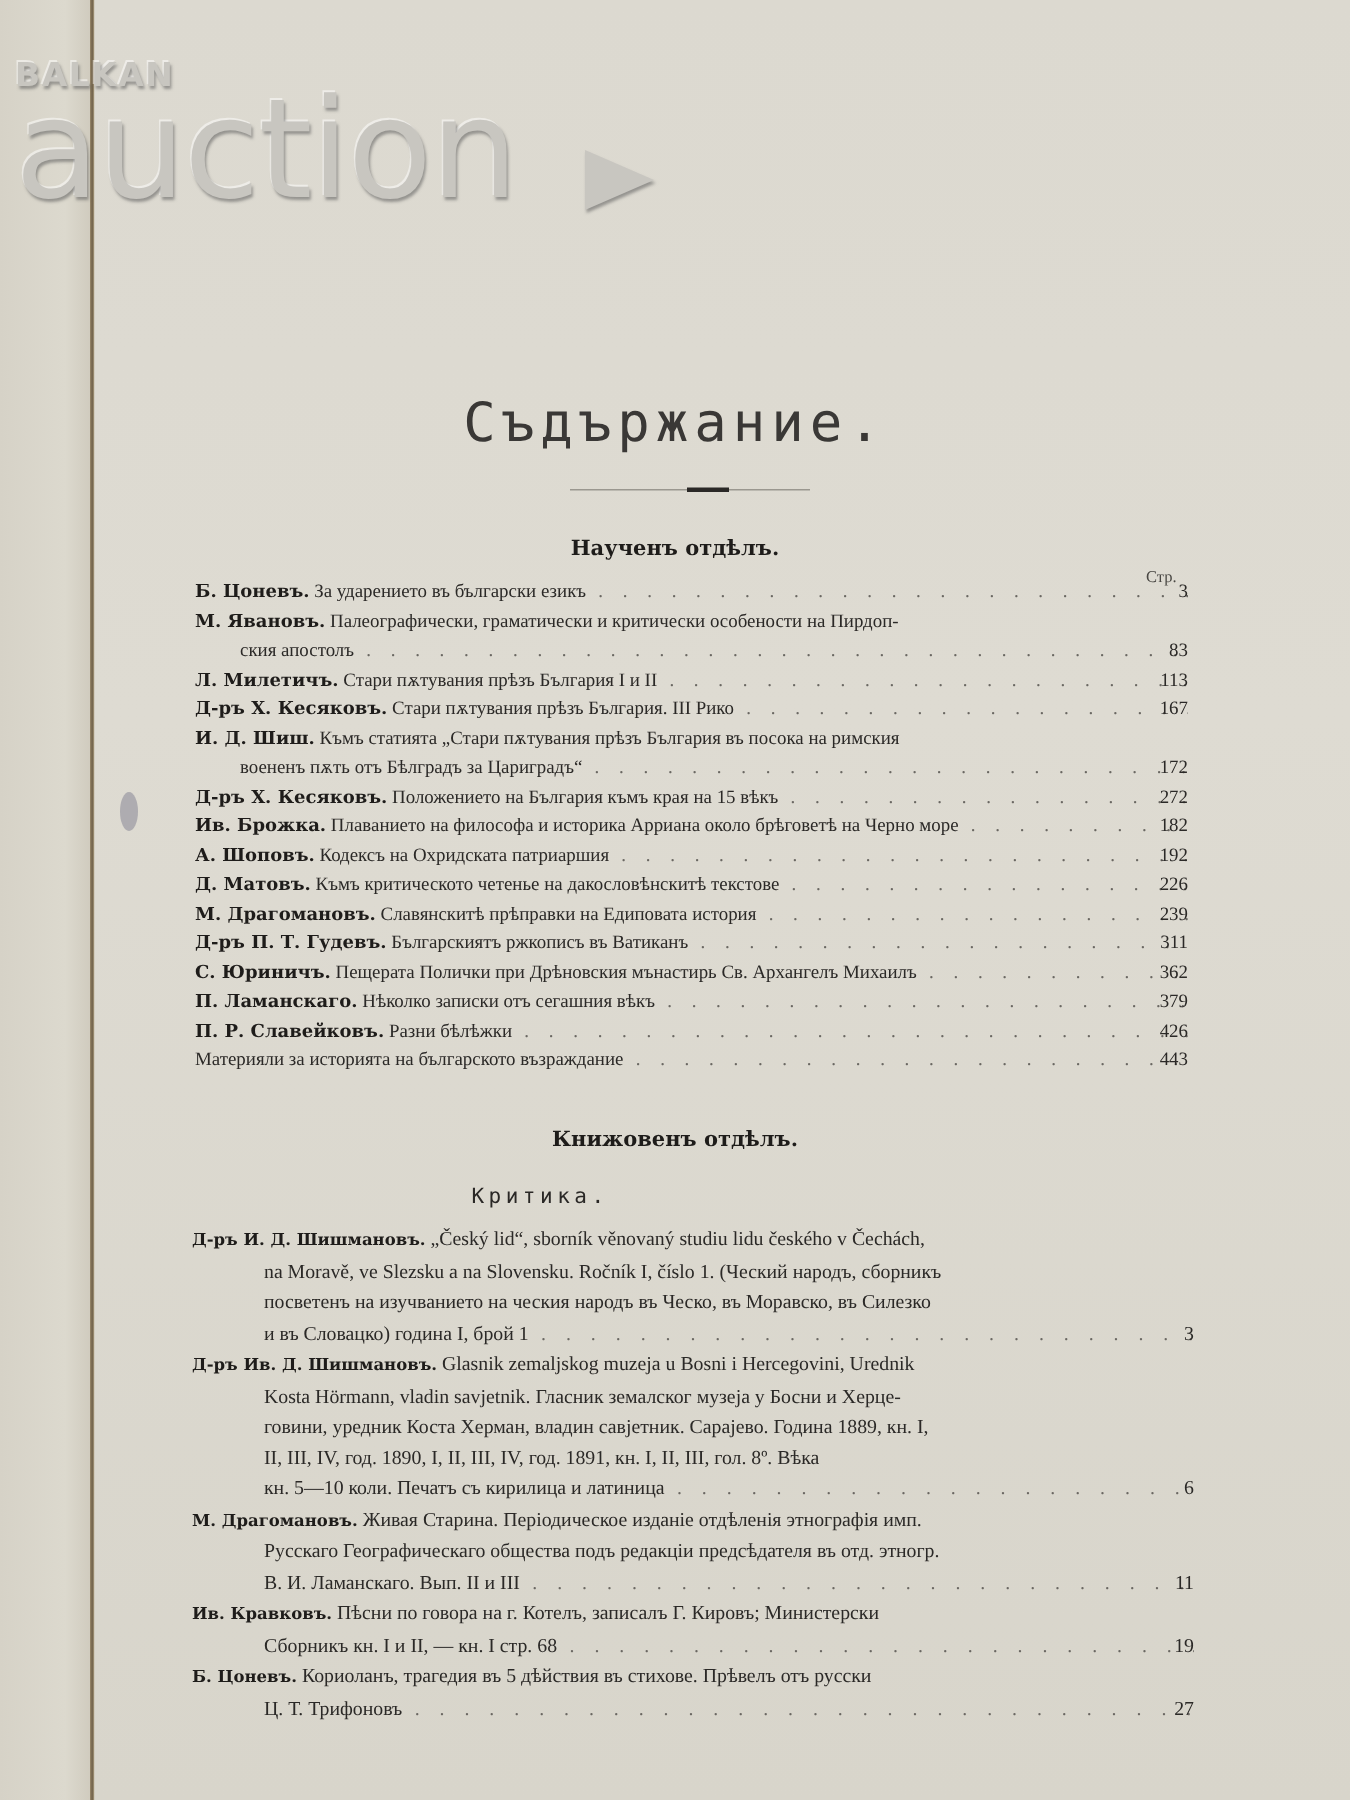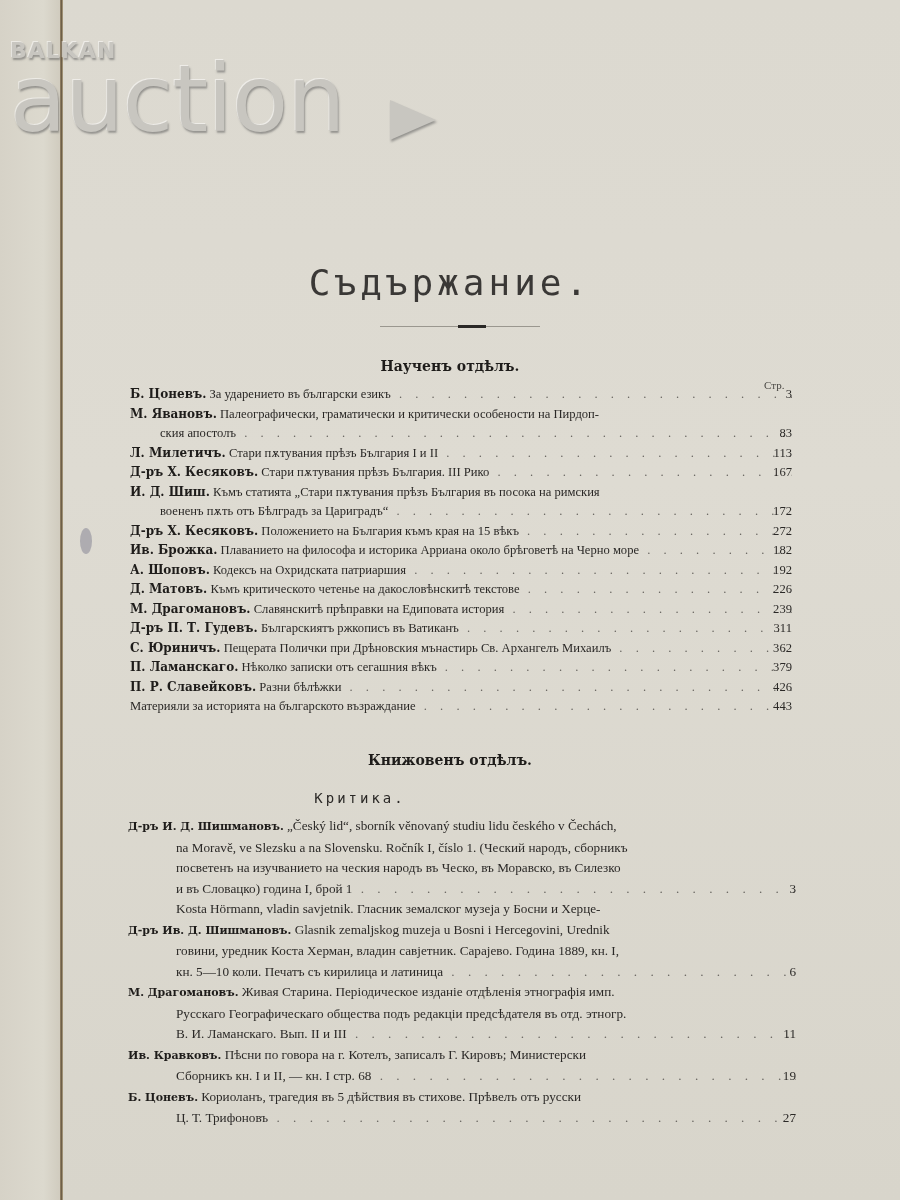--- a/index.html
+++ b/index.html
@@ -151,23 +151,24 @@
 <div class="sub-head" style="top:790px">Критика.</div>
 
 <div class="toc toc2" style="top:816px; left:128px; width:668px" id="toc2">
     <div class="entry">
       <div class="line"><span class="author">Д-ръ И. Д. Шишмановъ.</span> <span>„Český lid“, sborník věnovaný studiu lidu českého v Čechách,</span></div>
       <div class="line cont" style="padding-left: 48px;"><span>na Moravě, ve Slezsku a na Slovensku. Ročník I, číslo 1. (Ческий народъ, сборникъ</span></div>
       <div class="line cont" style="padding-left: 48px;"><span>посветенъ на изучванието на ческия народъ въ Ческо, въ Моравско, въ Силезко</span></div>
       <div class="line cont" style="padding-left: 48px; overflow: hidden;"><span>и въ Словацко) година I, брой 1</span><span class="dots"> . . . . . . . . . . . . . . . . . . . . . . . . . . . . . . . . . . . . . . . . . . . . .</span><span class="pg">3</span></div>
     </div>
     <div class="entry">
+      <div class="line"><span class="author">Д-ръ Ив. Д. Шишмановъ.</span> <span>Glasnik zemaljskog muzeja u Bosni i Hercegovini, Urednik</span></div>
       <div class="line cont" style="padding-left: 48px;"><span>Kosta Hörmann, vladin savjetnik. Гласник земалског музеја у Босни и Херце-</span></div>
-      <div class="line"><span class="author">Д-ръ Ив. Д. Шишмановъ.</span> <span>Glasnik zemaljskog muzeja u Bosni i Hercegovini, Urednik</span></div>
       <div class="line cont" style="padding-left: 48px;"><span>говини, уредник Коста Херман, владин савјетник. Сарајево. Година 1889, кн. I,</span></div>
+      <div class="line cont" style="padding-left: 48px;"><span>II, III, IV, год. 1890, I, II, III, IV, год. 1891, кн. I, II, III, гол. 8º. Вѣка</span></div>
       <div class="line cont" style="padding-left: 48px; overflow: hidden;"><span>кн. 5—10 коли. Печатъ съ кирилица и латиница</span><span class="dots"> . . . . . . . . . . . . . . . . . . . . . . . . . . . . . . . . . . . . . . . . . . . . .</span><span class="pg">6</span></div>
     </div>
     <div class="entry">
       <div class="line"><span class="author">М. Драгомановъ.</span> <span>Живая Старина. Періодическое изданіе отдѣленія этнографія имп.</span></div>
       <div class="line cont" style="padding-left: 48px;"><span>Русскаго Географическаго общества подъ редакціи предсѣдателя въ отд. этногр.</span></div>
       <div class="line cont" style="padding-left: 48px; overflow: hidden;"><span>В. И. Ламанскаго. Вып. II и III</span><span class="dots"> . . . . . . . . . . . . . . . . . . . . . . . . . . . . . . . . . . . . . . . . . . . . .</span><span class="pg">11</span></div>
     </div>
     <div class="entry">
       <div class="line"><span class="author">Ив. Кравковъ.</span> <span>Пѣсни по говора на г. Котелъ, записалъ Г. Кировъ; Министерски</span></div>
       <div class="line cont" style="padding-left: 48px; overflow: hidden;"><span>Сборникъ кн. I и II, — кн. I стр. 68</span><span class="dots"> . . . . . . . . . . . . . . . . . . . . . . . . . . . . . . . . . . . . . . . . . . . . .</span><span class="pg">19</span></div>

